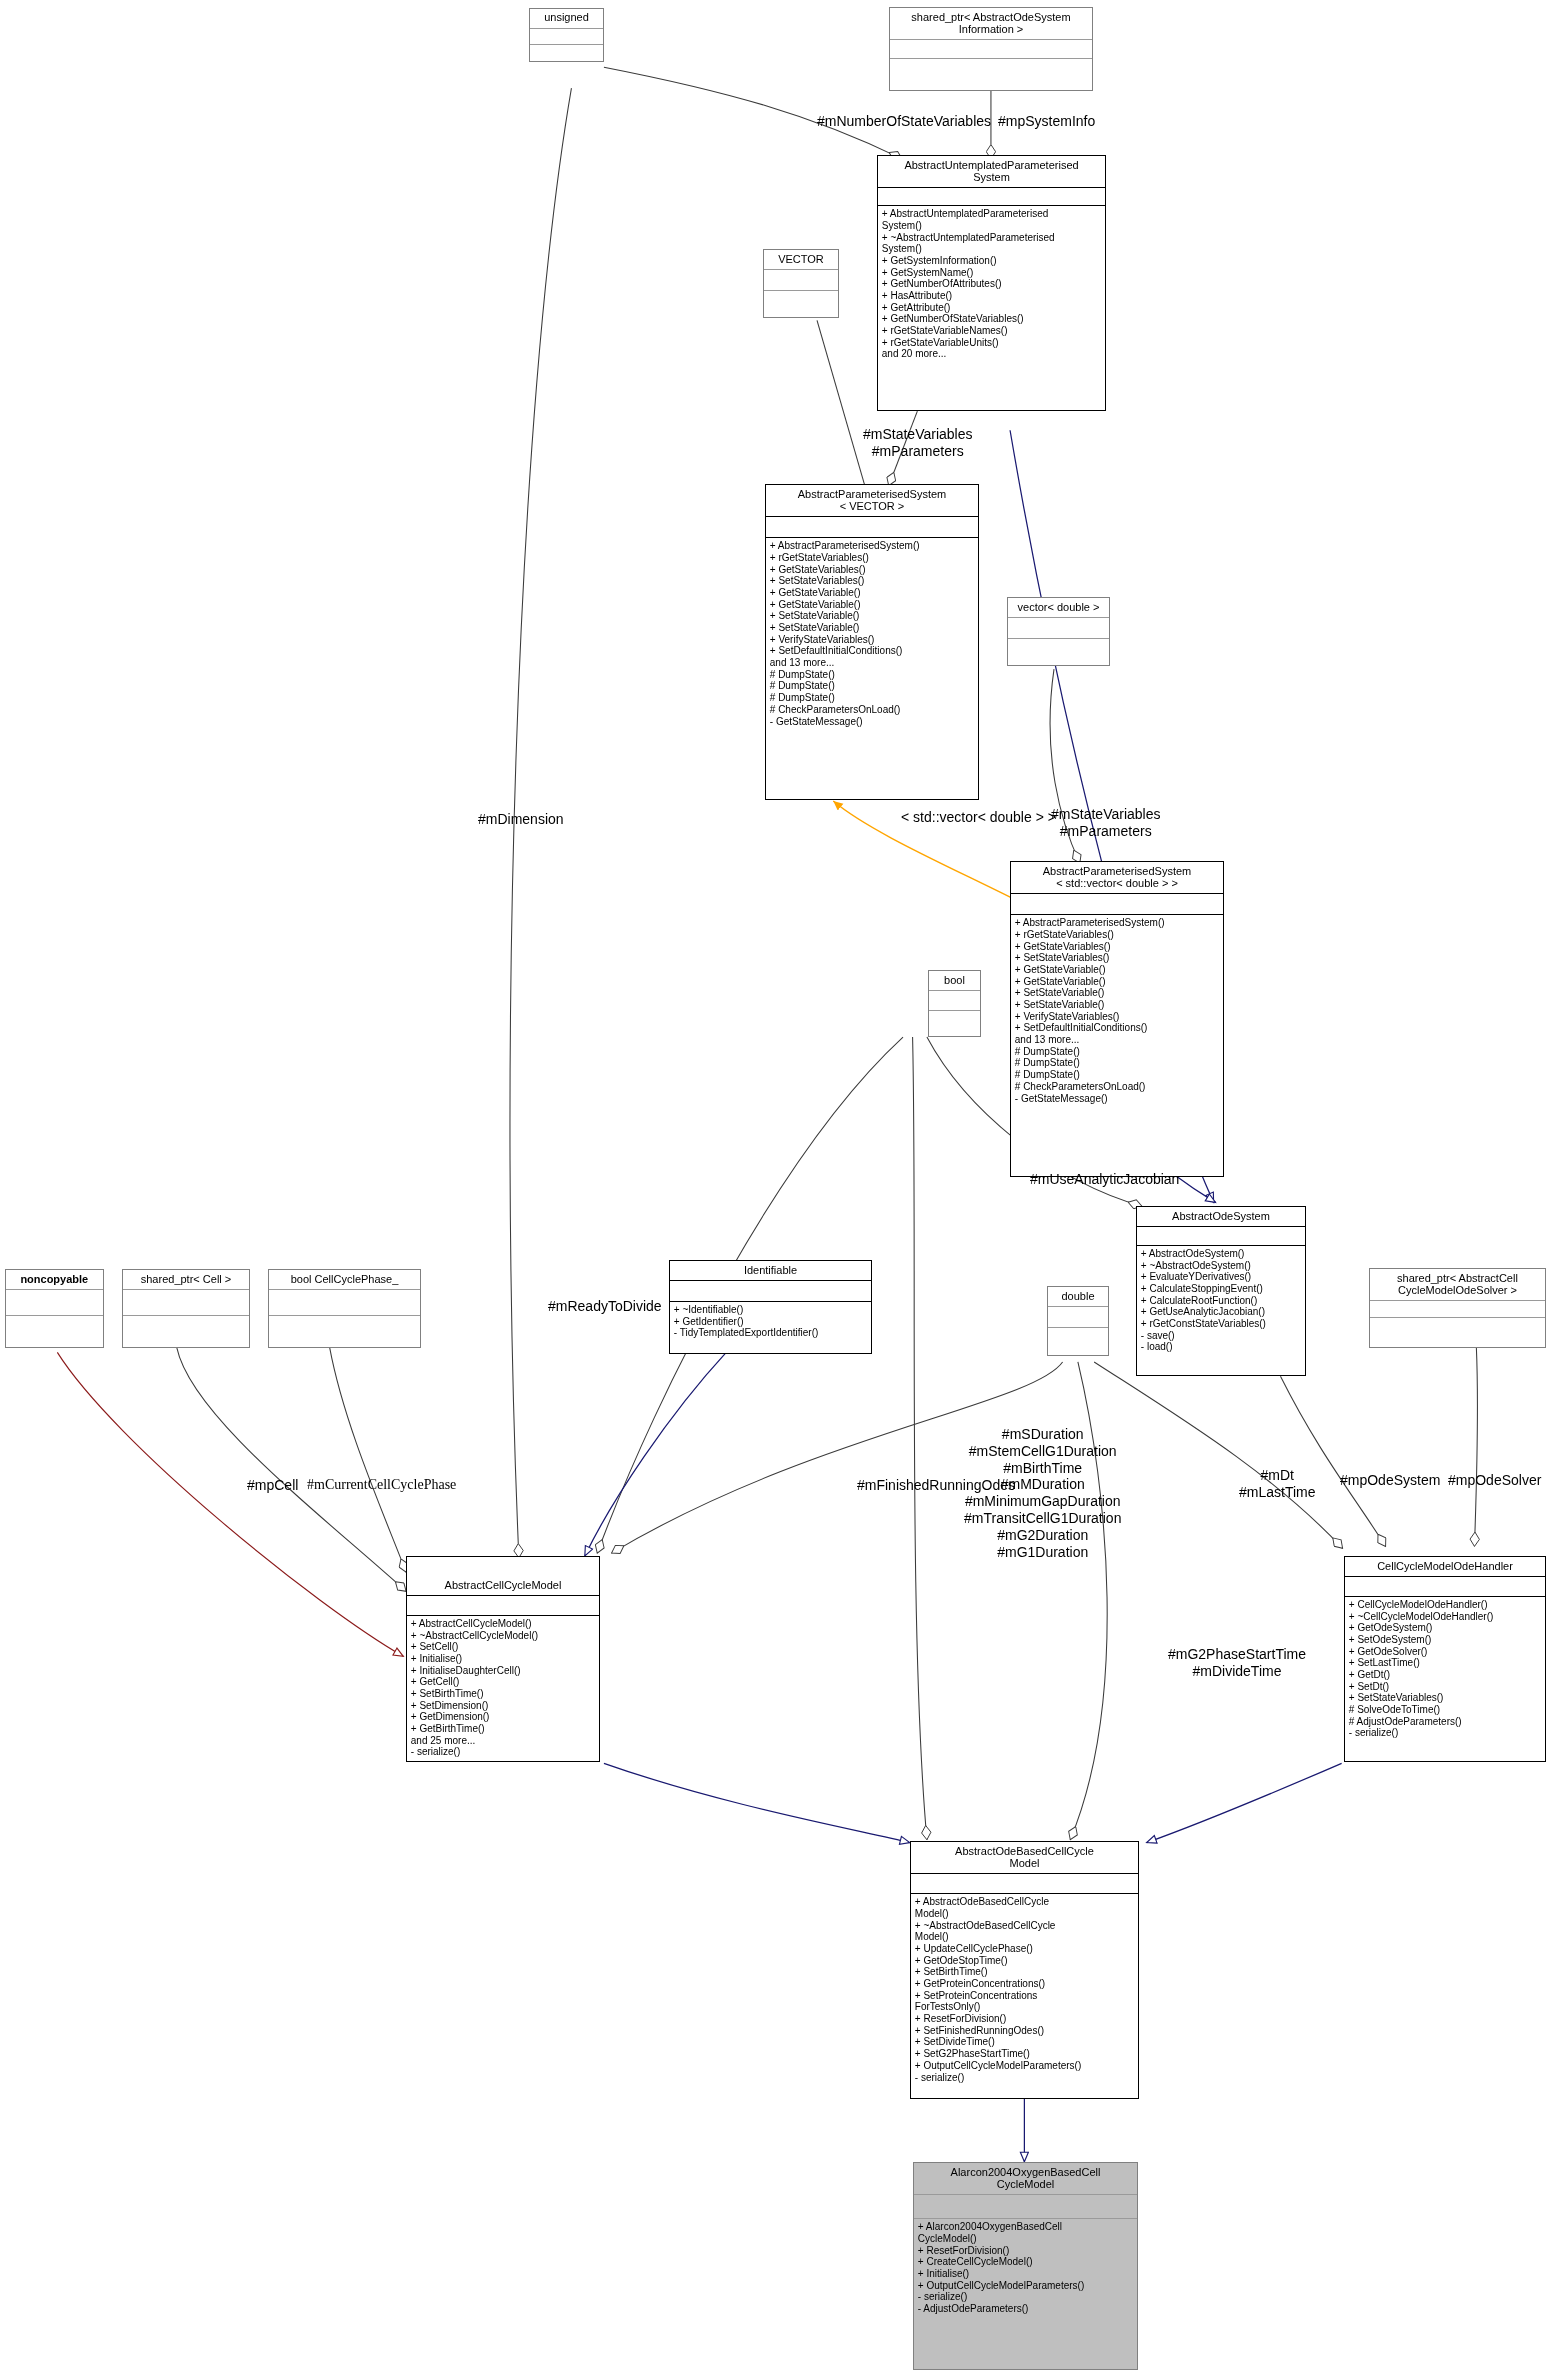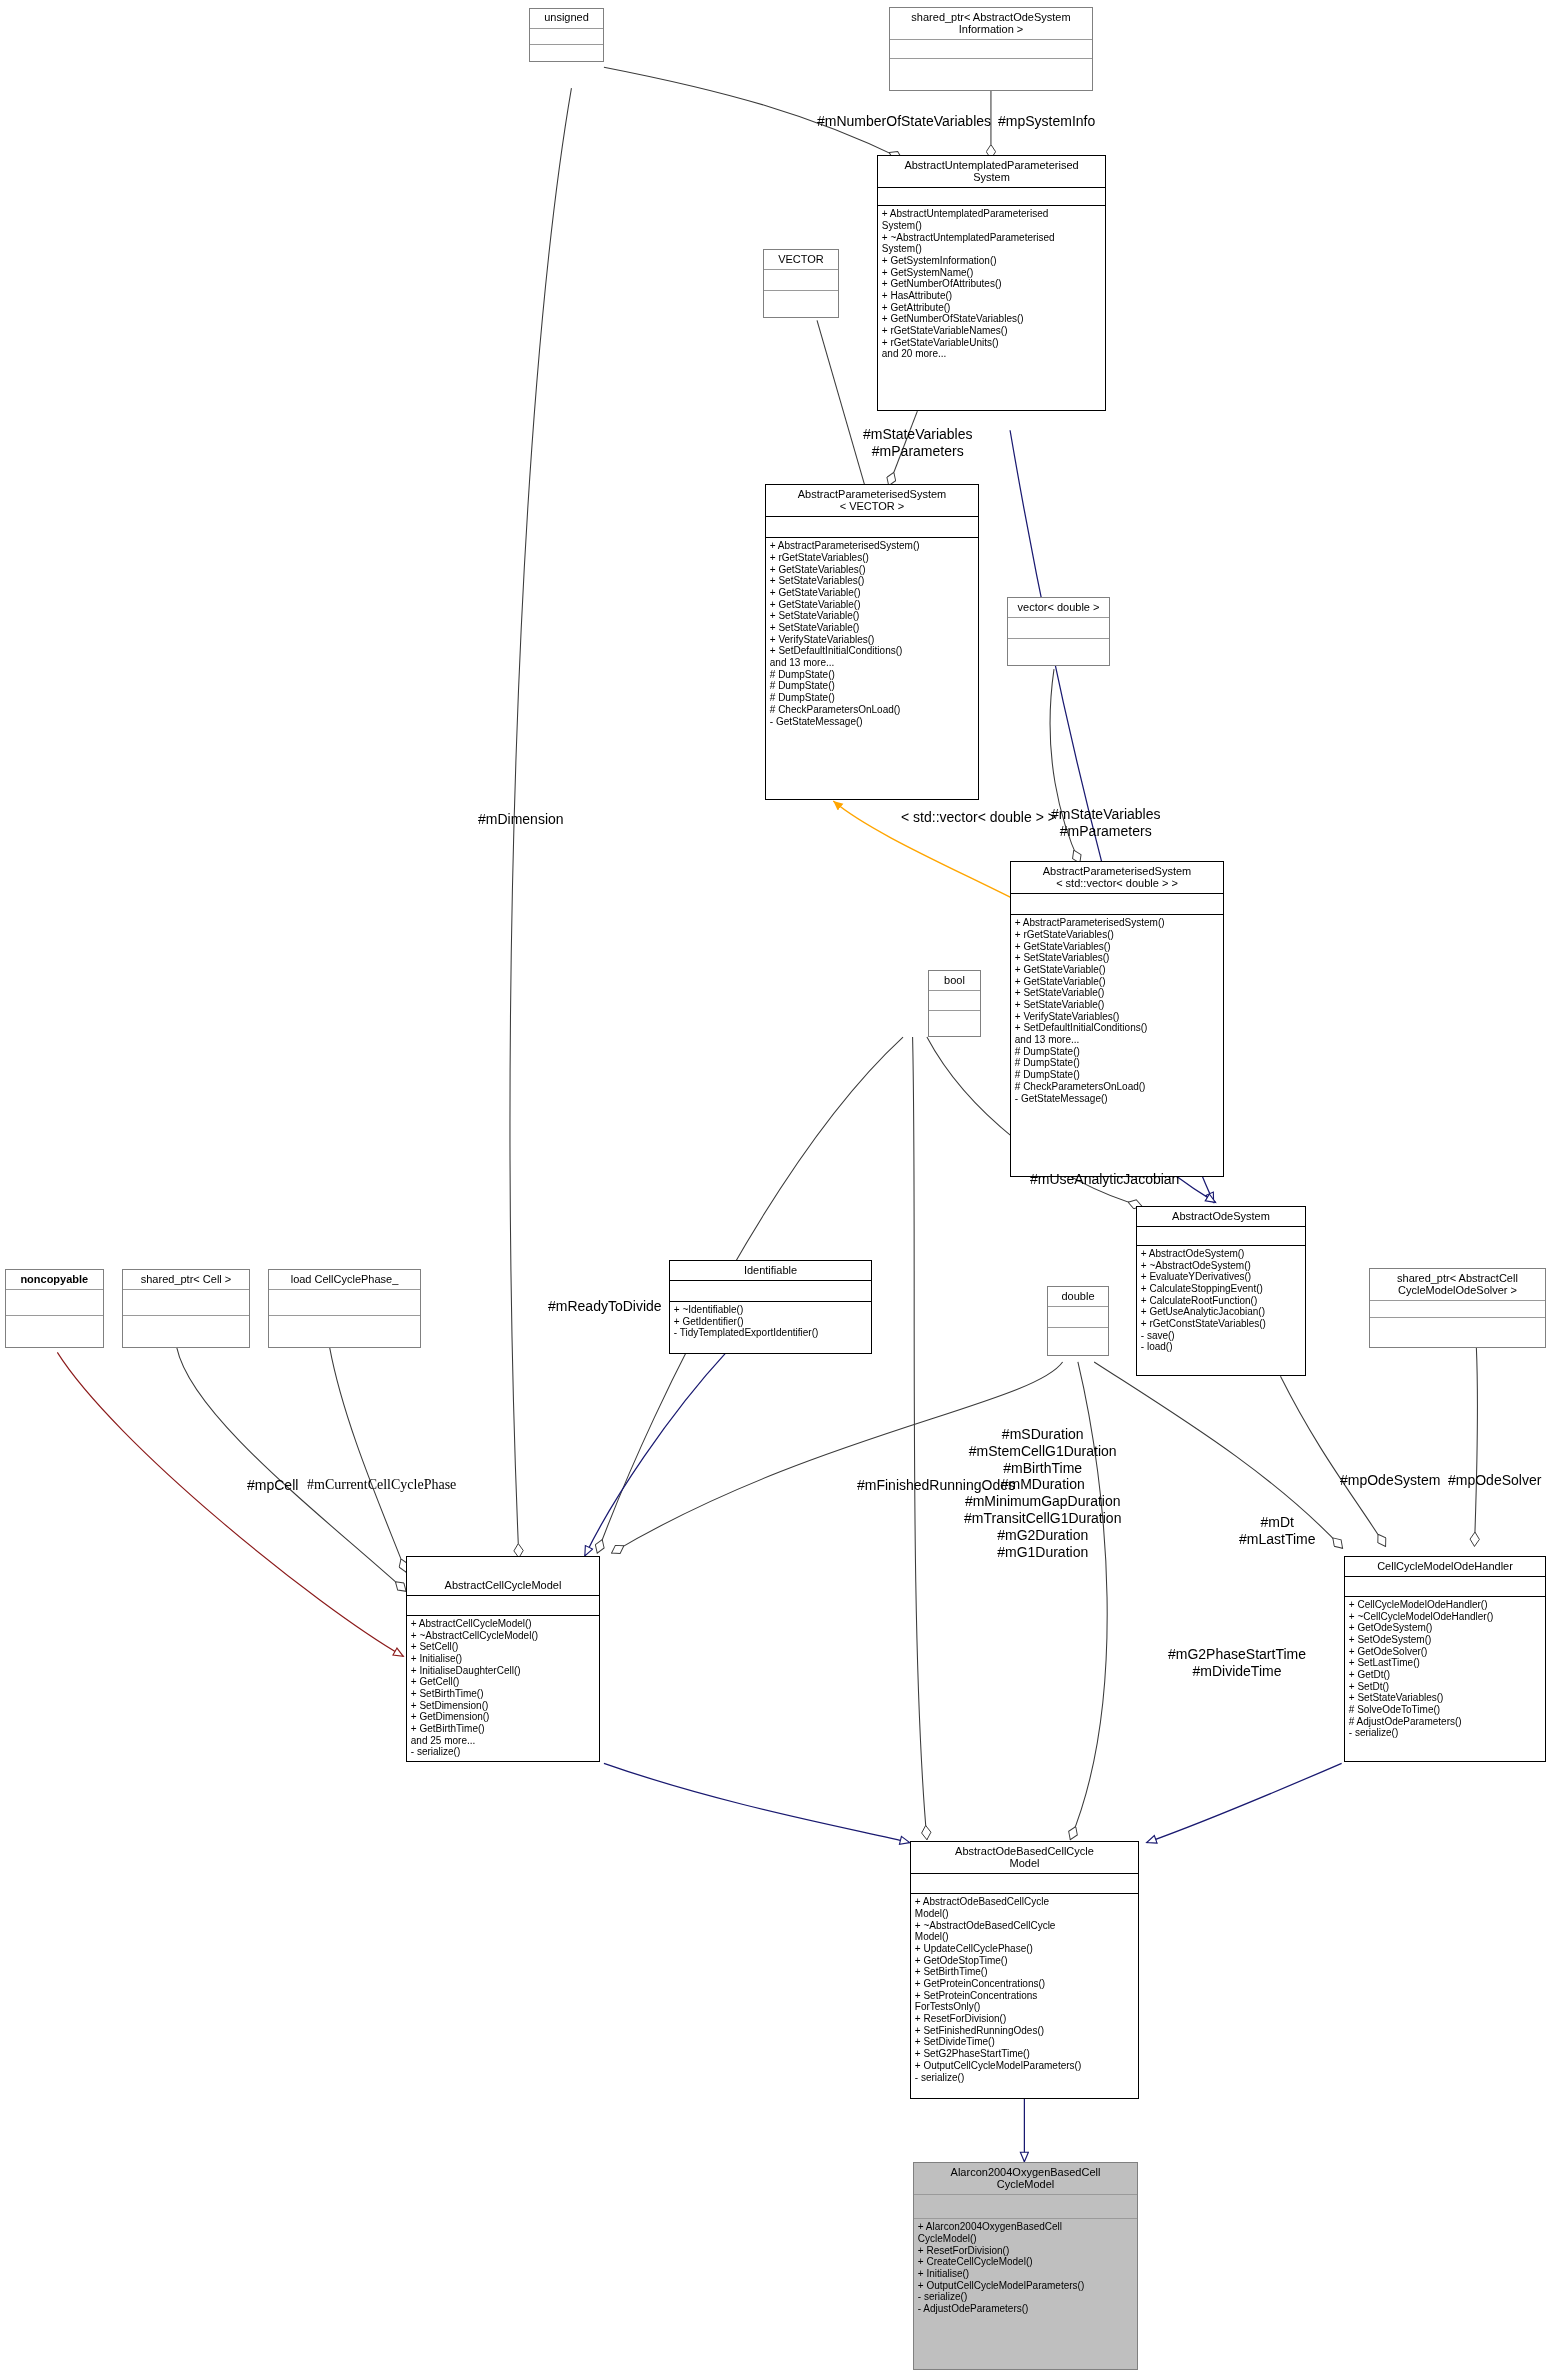--- a/index.html
+++ b/index.html
@@ -233,21 +233,21 @@
     <div class="members" style="height:24px"></div>
   </div>
 
   <div class="node grey sz11" style="left:122px;top:1269px;width:128px;height:79px;">
     <div class="title">shared_ptr&lt; Cell &gt;</div>
     <div class="mid" style="height:26px"></div>
     <div class="members" style="height:24px"></div>
   </div>
 
   <div class="node grey sz11" style="left:268px;top:1269px;width:153px;height:79px;">
-    <div class="title">load CellCyclePhase_</div>
+    <div class="title">bool CellCyclePhase_</div>
     <div class="mid" style="height:26px"></div>
     <div class="members" style="height:24px"></div>
   </div>
 
   <div class="node sz11" style="left:669px;top:1260px;width:203px;height:94px;">
     <div class="title">Identifiable</div>
     <div class="mid" style="height:21px"></div>
     <div class="members">
         <div>+ ~Identifiable()</div>
         <div>+ GetIdentifier()</div>
@@ -366,21 +366,21 @@
 
   <div class="edgelabel ctr" style="left:964px;top:1426px;white-space:pre-line;">#mSDuration
 #mStemCellG1Duration
 #mBirthTime
 #mMDuration
 #mMinimumGapDuration
 #mTransitCellG1Duration
 #mG2Duration
 #mG1Duration</div>
 
-  <div class="edgelabel ctr" style="left:1239px;top:1514px;white-space:pre-line;text-align:center;">#mDt
+  <div class="edgelabel ctr" style="left:1239px;top:1467px;white-space:pre-line;text-align:center;">#mDt
 #mLastTime</div>
 
   <div class="edgelabel" style="left:1340px;top:1472px;">#mpOdeSystem</div>
 
   <div class="edgelabel" style="left:1448px;top:1472px;">#mpOdeSolver</div>
 
   <div class="edgelabel ctr" style="left:1168px;top:1646px;white-space:pre-line;">#mG2PhaseStartTime
 #mDivideTime</div>
 
 </div>

